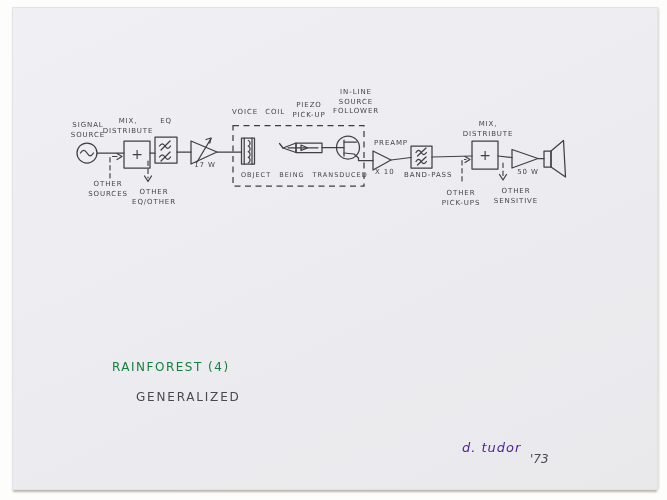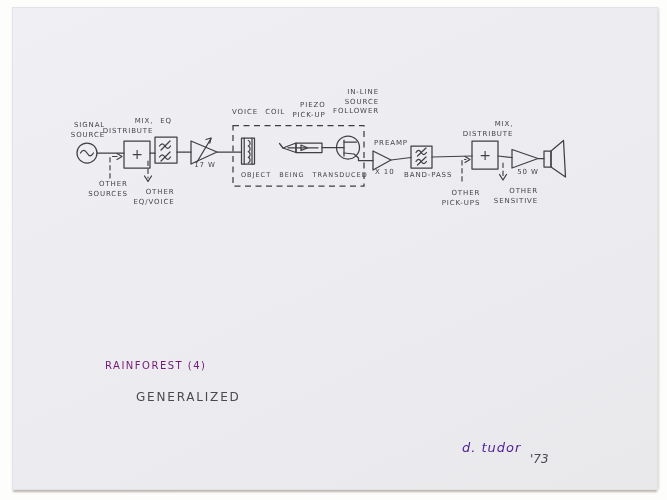--- a/index.html
+++ b/index.html
@@ -14,29 +14,29 @@
     border:1px solid #e3e2e6;
     box-shadow:0 3px 2px -1px rgba(145,135,122,.6), 2px 0 2px -1px rgba(160,155,150,.35);
   }
   .layer{position:absolute;left:0;top:0;width:667px;height:500px;}
   svg.schematic{position:absolute;left:0;top:0;}
   .lbl{
     position:absolute;
     font-size:7px;letter-spacing:.9px;line-height:9.5px;
     color:#45444a;white-space:nowrap;
   }
-  .lbl.c{transform:translateX(-50%);text-align:right;}
+  .lbl.c{transform:translateX(-50%);text-align:center;}
   .lbl .ln{display:block;}
   .plus{
     position:absolute;transform:translate(-50%,-50%);
     font-size:14px;color:#403f44;font-weight:400;
   }
   .title{
-    position:absolute;left:105px;top:360px;
-    font-size:10px;letter-spacing:1.5px;color:#701a75;
+    position:absolute;left:112px;top:360px;
+    font-size:12px;letter-spacing:1.5px;color:#15803d;
   }
   .subtitle{
     position:absolute;left:136px;top:390px;
     font-size:12px;letter-spacing:1.8px;color:#4a494e;
   }
   .sig{
     position:absolute;left:462px;top:440px;
     font-size:13px;font-style:italic;letter-spacing:1px;color:#4c1d95;
   }
   .sigyear{
@@ -174,21 +174,21 @@
 
   <div class="lbl c" style="left:166px;top:117px">EQ</div>
 
   <div class="lbl c" style="left:108px;top:180px">
     <span class="ln">OTHER</span>
     <span class="ln">SOURCES</span>
   </div>
 
   <div class="lbl c" style="left:154px;top:188px">
     <span class="ln">OTHER</span>
-    <span class="ln">EQ/VOICE</span>
+    <span class="ln">EQ/OTHER</span>
   </div>
 
   <div class="lbl c" style="left:205px;top:161px">17 W</div>
 
 
   <div class="lbl" style="left:232px;top:108px;word-spacing:4px">VOICE COIL</div>
 
   <div class="lbl c" style="left:309px;top:101px">
     <span class="ln">PIEZO</span>
     <span class="ln">PICK-UP</span>

